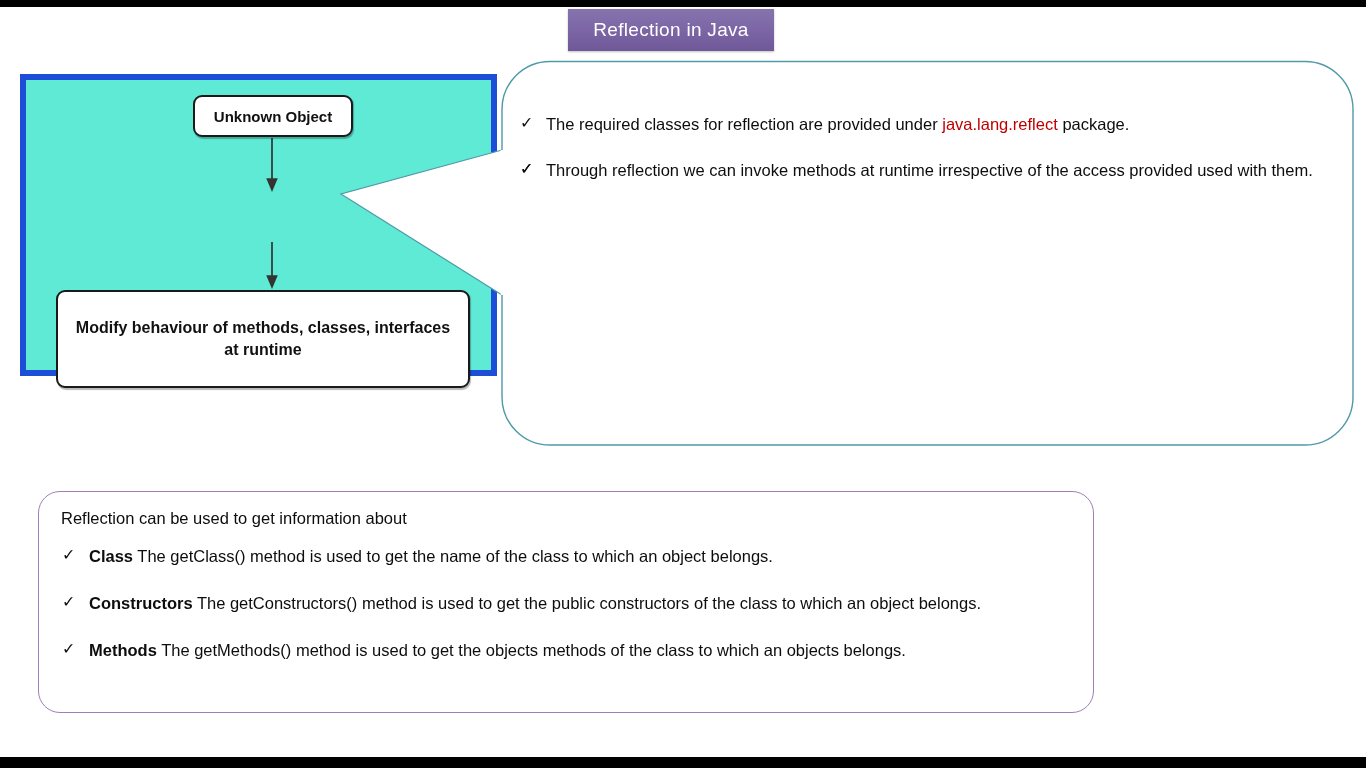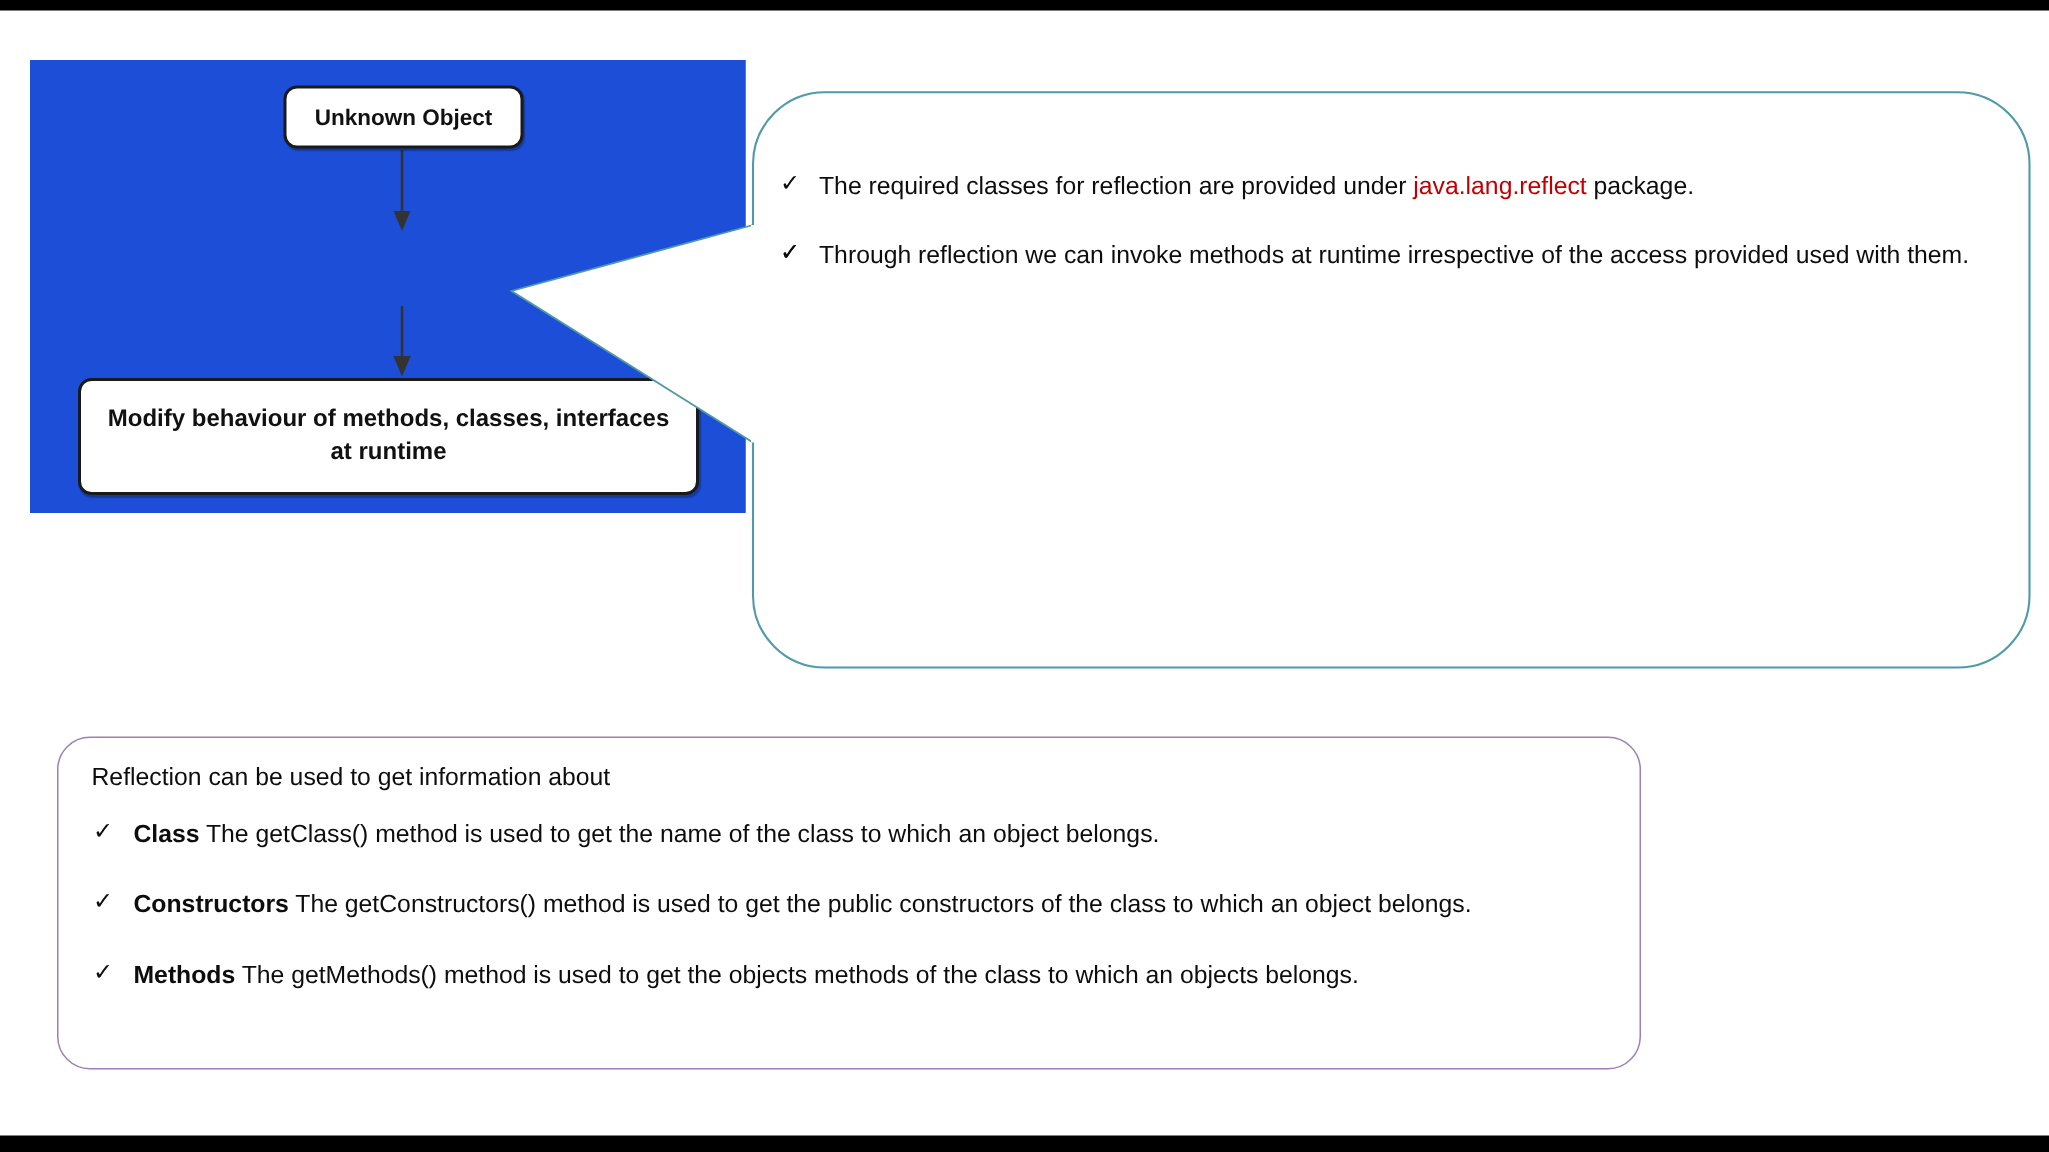--- a/index.html
+++ b/index.html
@@ -48,25 +48,25 @@
     font-size: 19px;
     font-family: "Liberation Sans", sans-serif;
     letter-spacing: 0.3px;
     white-space: nowrap;
   }
 
   
   #diagram-frame {
     position: absolute;
     left: 20px;
-    top: 40px;
+    top: 74px;
     width: 477px;
     height: 302px;
-    background: #1d4ed8;
-    border: 2px solid #1d4ed8;
+    background: #5eead4;
+    border: 6px solid #1d4ed8;
     box-sizing: border-box;
   }
   .flow-box {
     position: absolute;
     box-sizing: border-box;
     border: 2.5px solid #1a1a1a;
     border-radius: 9px;
     background: #ffffff;
     display: flex;
     align-items: center;
@@ -81,21 +81,21 @@
     left: 167px; top: 15px; width: 160px; height: 42px;
     font-size: 15px;
   }
   #box-reflection {
     left: 167px; top: 113px; width: 155px; height: 48px;
     font-size: 17px;
     color: #17a35c;
     font-weight: bold;
   }
   #box-modify {
-    left: 30px; top: 210px; width: 414px; height: 78px;
+    left: 30px; top: 210px; width: 414px; height: 98px;
     font-size: 16px;
     line-height: 1.35;
     padding: 0 14px;
   }
   .arrow-svg { position: absolute; left: 0; top: 0; }
 
   
   #callout-svg {
     position: absolute;
     left: 330px;
@@ -158,20 +158,23 @@
   .term { font-weight: bold; }
 </style>
 </head>
 <body>
 
 <div id="stage">
 
   <div class="bar bar-top"></div>
   <div class="bar bar-bottom"></div>
 
+  <div id="title-banner">
+    <span class="title-text">Reflection in Java</span>
+  </div>
 
   <div id="diagram-frame">
 
     <svg class="arrow-svg" width="477" height="302">
       <defs>
         <marker id="ah" markerWidth="9" markerHeight="9" refX="4.5" refY="4" orient="auto">
           <path d="M0,0.6 L8,4 L0,7.4 z" fill="#333333"></path>
         </marker>
       </defs>
       <line x1="246" y1="58" x2="246" y2="106" stroke="#333333" stroke-width="1.7" marker-end="url(#ah)"></line>

